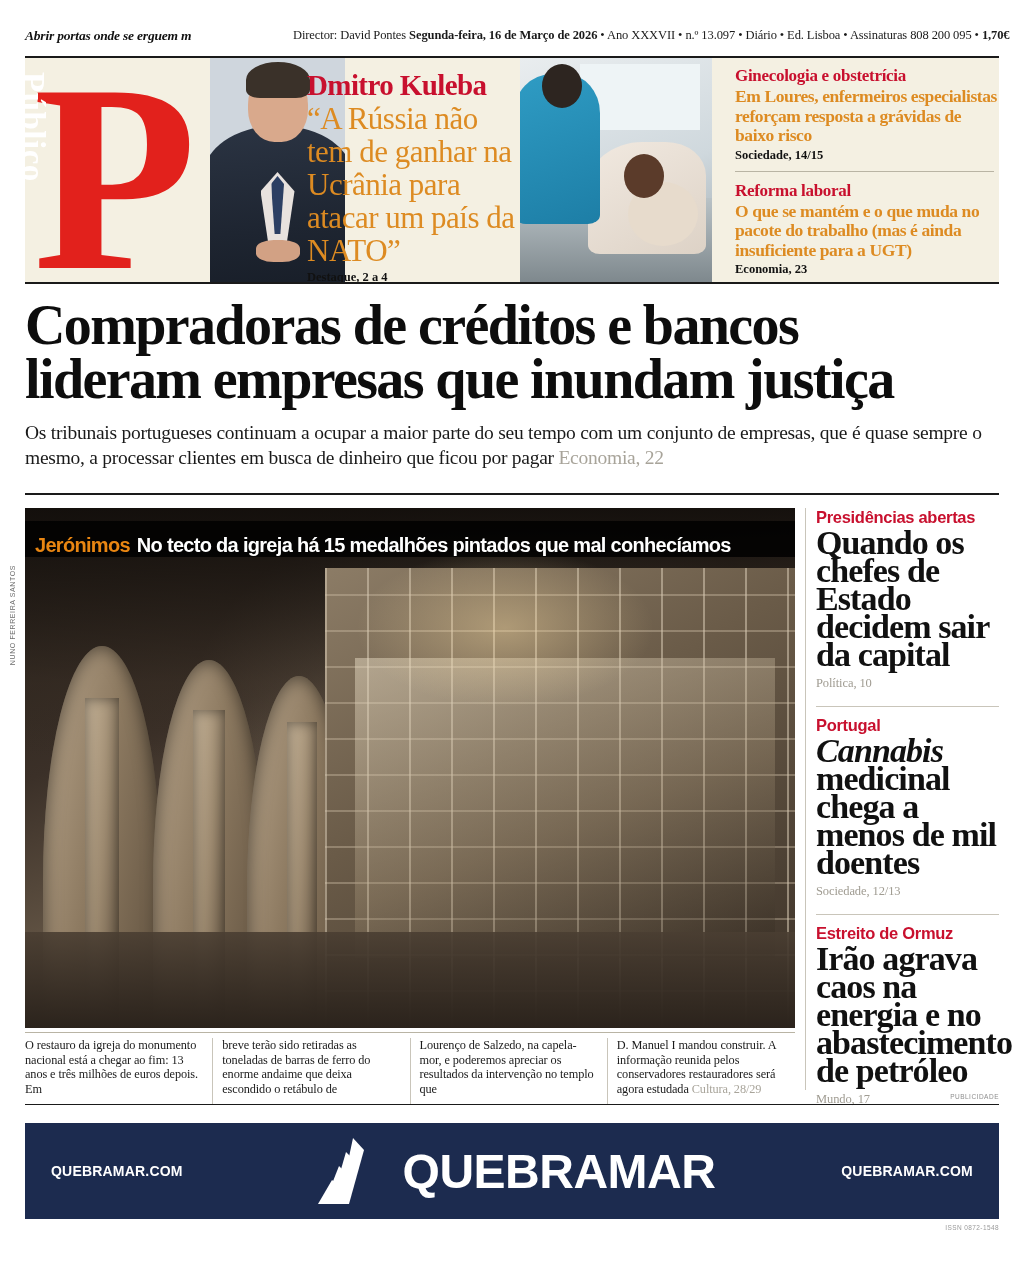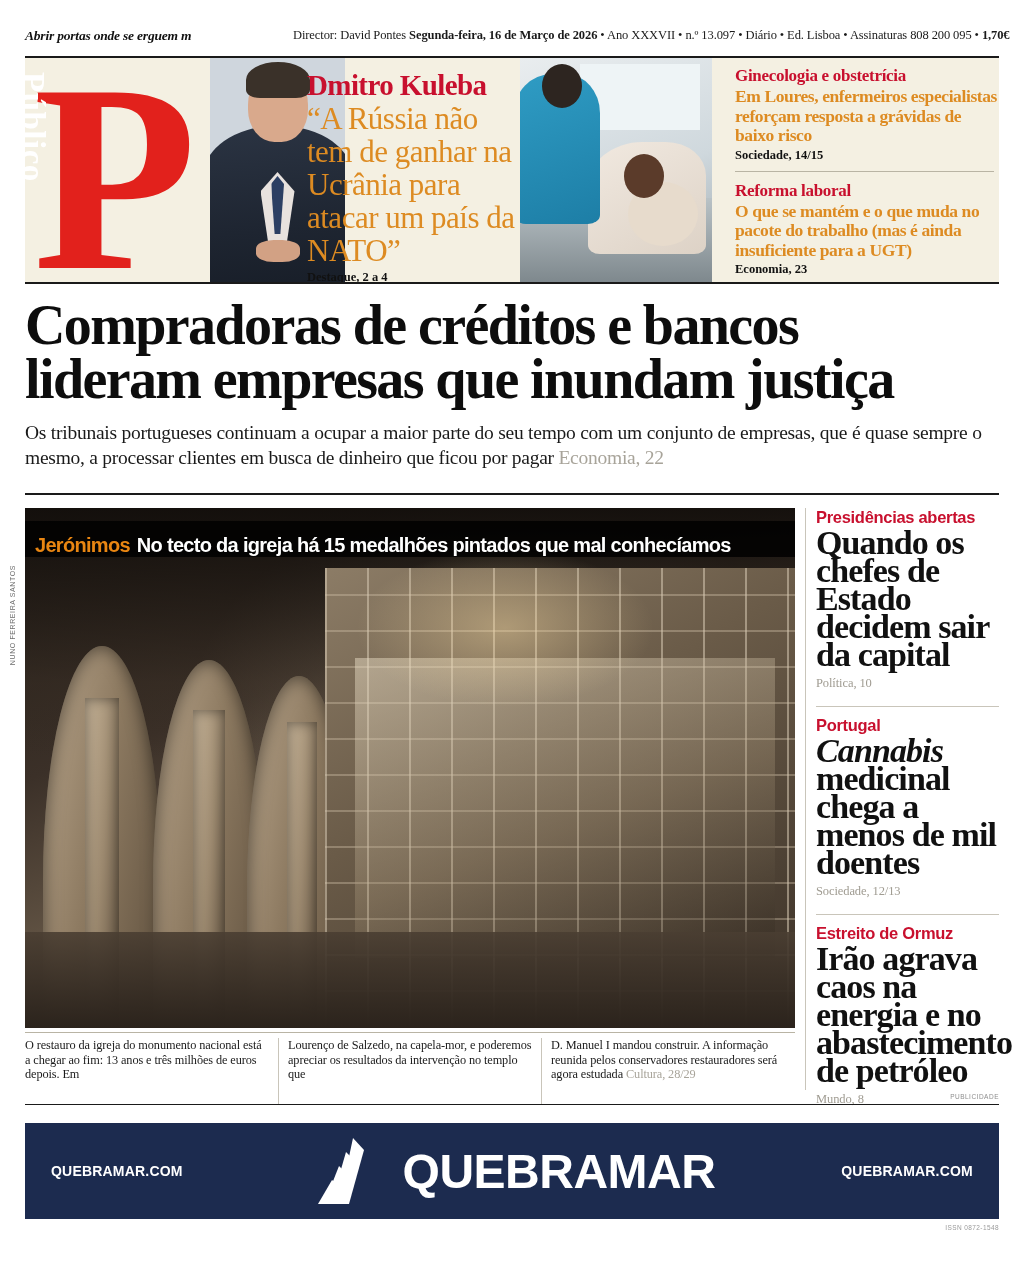--- a/index.html
+++ b/index.html
@@ -568,27 +568,28 @@
     <div class="sb-sep"></div>
     <div class="sb-item">
       <div class="sb-kicker">Portugal</div>
       <div class="sb-head"><span class="ital">Cannabis</span><span> medicinal chega a menos de mil doentes</span></div>
       <div class="sb-ref">Sociedade, 12/13</div>
     </div>
     <div class="sb-sep"></div>
     <div class="sb-item">
       <div class="sb-kicker">Estreito de Ormuz</div>
       <div class="sb-head">Irão agrava caos na energia e no abastecimento de petróleo</div>
-      <div class="sb-ref">Mundo, 8</div>
+      <div class="sb-ref">Mundo, 17</div>
     </div>
   </div>
 
   <div class="caption-rule"></div>
   <div class="captions">
     <div class="cap-col">O restauro da igreja do monumento nacional está a chegar ao fim: 13 anos e três milhões de euros depois. Em</div>
+    <div class="cap-col">breve terão sido retiradas as toneladas de barras de ferro do enorme andaime que deixa escondido o retábulo de</div>
     <div class="cap-col">Lourenço de Salzedo, na capela-mor, e poderemos apreciar os resultados da intervenção no templo que</div>
     <div class="cap-col"><span>D. Manuel I mandou construir. A informação reunida pelos conservadores restauradores será agora estudada </span><span class="ref">Cultura, 28/29</span></div>
   </div>
 
   <div class="publicidade">PUBLICIDADE</div>
   <div class="bottom-rule"></div>
 
   <div class="ad">
     <div class="ad-url">QUEBRAMAR.COM</div>
     <div class="ad-center">

